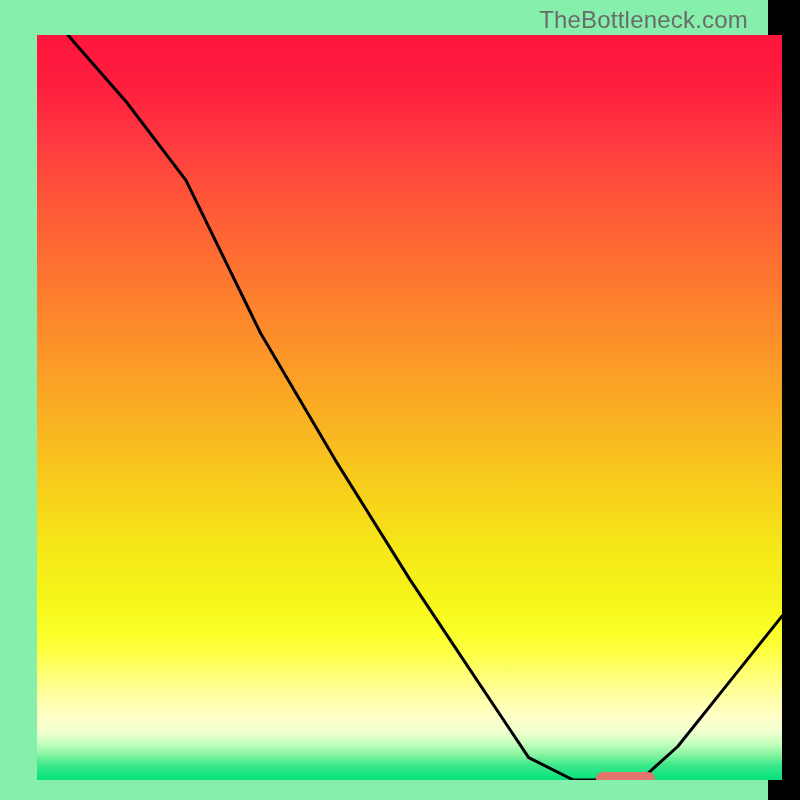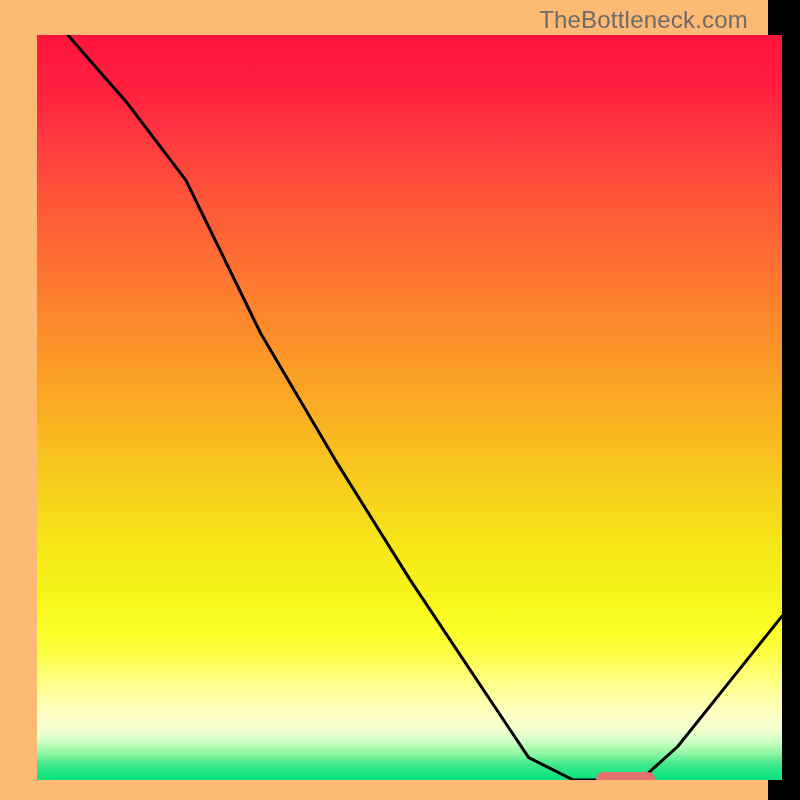--- a/index.html
+++ b/index.html
@@ -9,21 +9,21 @@
     height: 800px;
     background: #000;
     overflow: hidden;
   }
   .frame {
     position: absolute;
     left: 0;
     top: 0;
     width: 768px;
     height: 800px;
-    background: #fdba74;
+    background: #86efac;
   }
   .plot-area {
     position: absolute;
     left: 37px;
     top: 35px;
     width: 745px;
     height: 745px;
     overflow: hidden;
   }
   .gradient {

